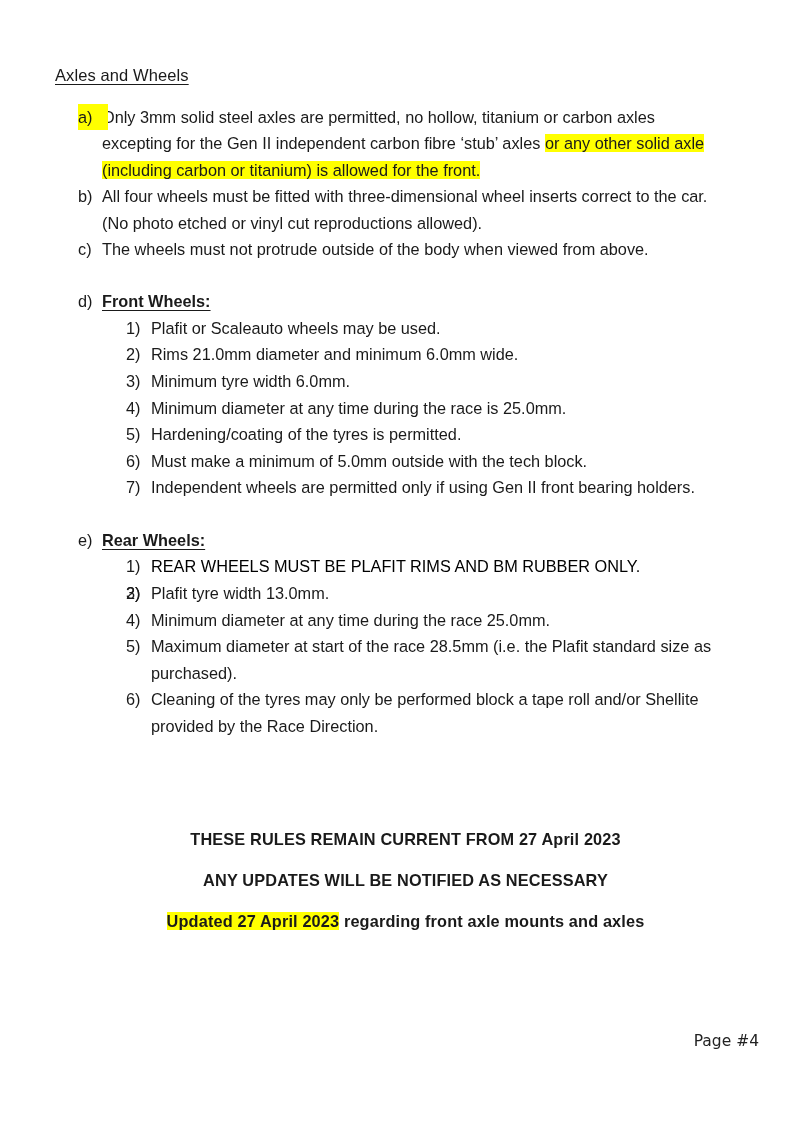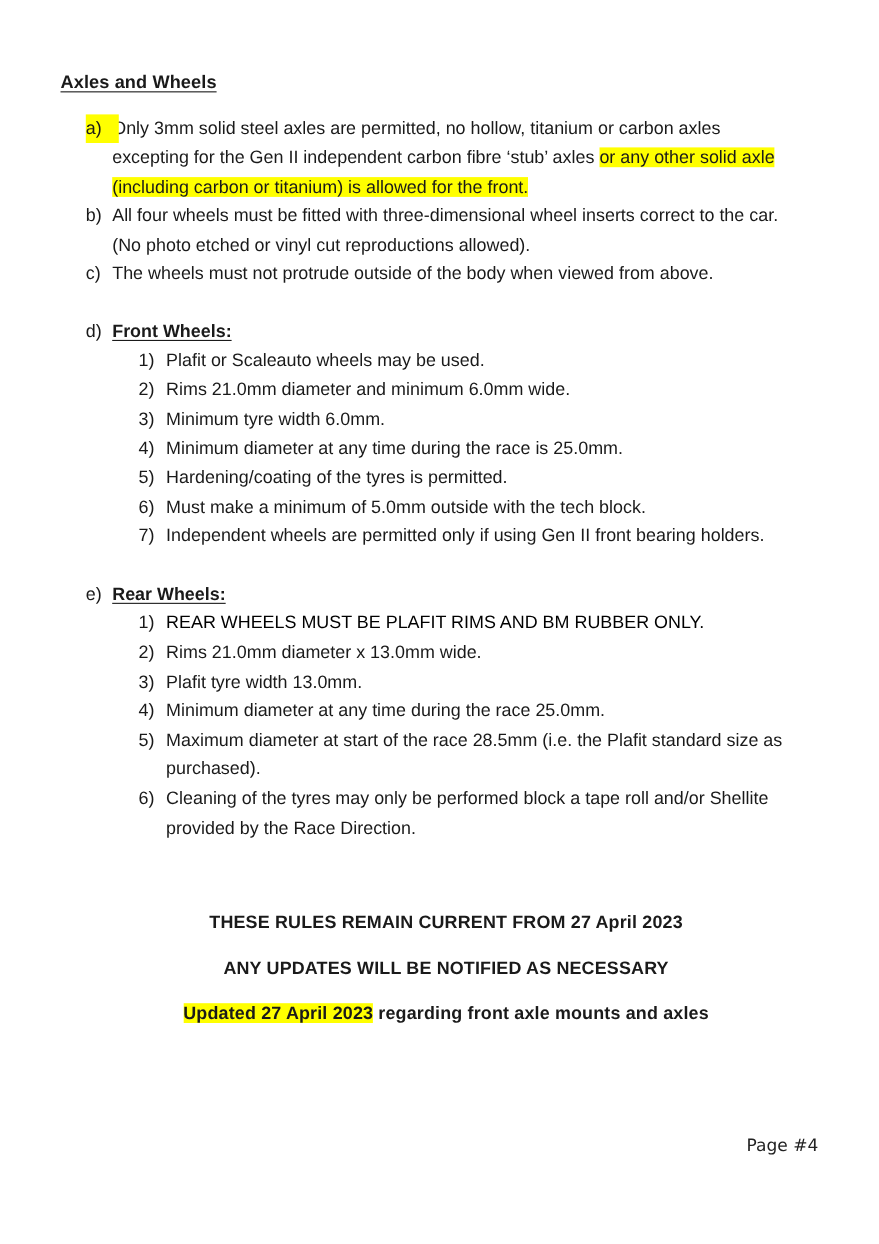--- a/index.html
+++ b/index.html
@@ -23,21 +23,21 @@
     box-sizing: border-box;
     padding: 0;
   }
 
   
   .section-heading {
     position: absolute;
     left: 55px;
     top: 66px;
     font-size: 16.5px;
-    font-weight: bold;
+    font-weight: normal;
     text-decoration: underline;
     text-underline-offset: 3px;
     letter-spacing: 0.1px;
   }
 
   
   .lettered-list {
     position: absolute;
     left: 55px;
     top: 104px;
@@ -119,21 +119,21 @@
     font-weight: bold;
     line-height: 22px;
     margin-bottom: 19px;
     letter-spacing: 0.15px;
   }
   .notice-line:last-child { margin-bottom: 0; }
 
   
   .page-number {
     position: absolute;
-    right: 55px;
+    right: 40px;
     top: 1032px;
     font-size: 15.5px;
     font-family: "DejaVu Sans", sans-serif;
     color: #222222;
   }
 </style>
 </head>
 <body>
 
 <div class="page">
@@ -202,21 +202,20 @@
     <li class="l-item">
       <span class="l-marker">e)</span>
       <span class="bold-underline">Rear Wheels:</span>
       <ul class="num-list">
         <li class="n-item">
           <span class="n-marker">1)</span>
           <span class="red">REAR WHEELS MUST BE PLAFIT RIMS AND BM RUBBER ONLY.</span>
         </li>
         <li class="n-item">
           <span class="n-marker">2)</span>
-          <span>Rims 21.0mm diameter x 13.0mm wide.</span>
         </li>
         <li class="n-item">
           <span class="n-marker">3)</span>
           <span>Plafit tyre width 13.0mm.</span>
         </li>
         <li class="n-item">
           <span class="n-marker">4)</span>
           <span>Minimum diameter at any time during the race 25.0mm.</span>
         </li>
         <li class="n-item">

